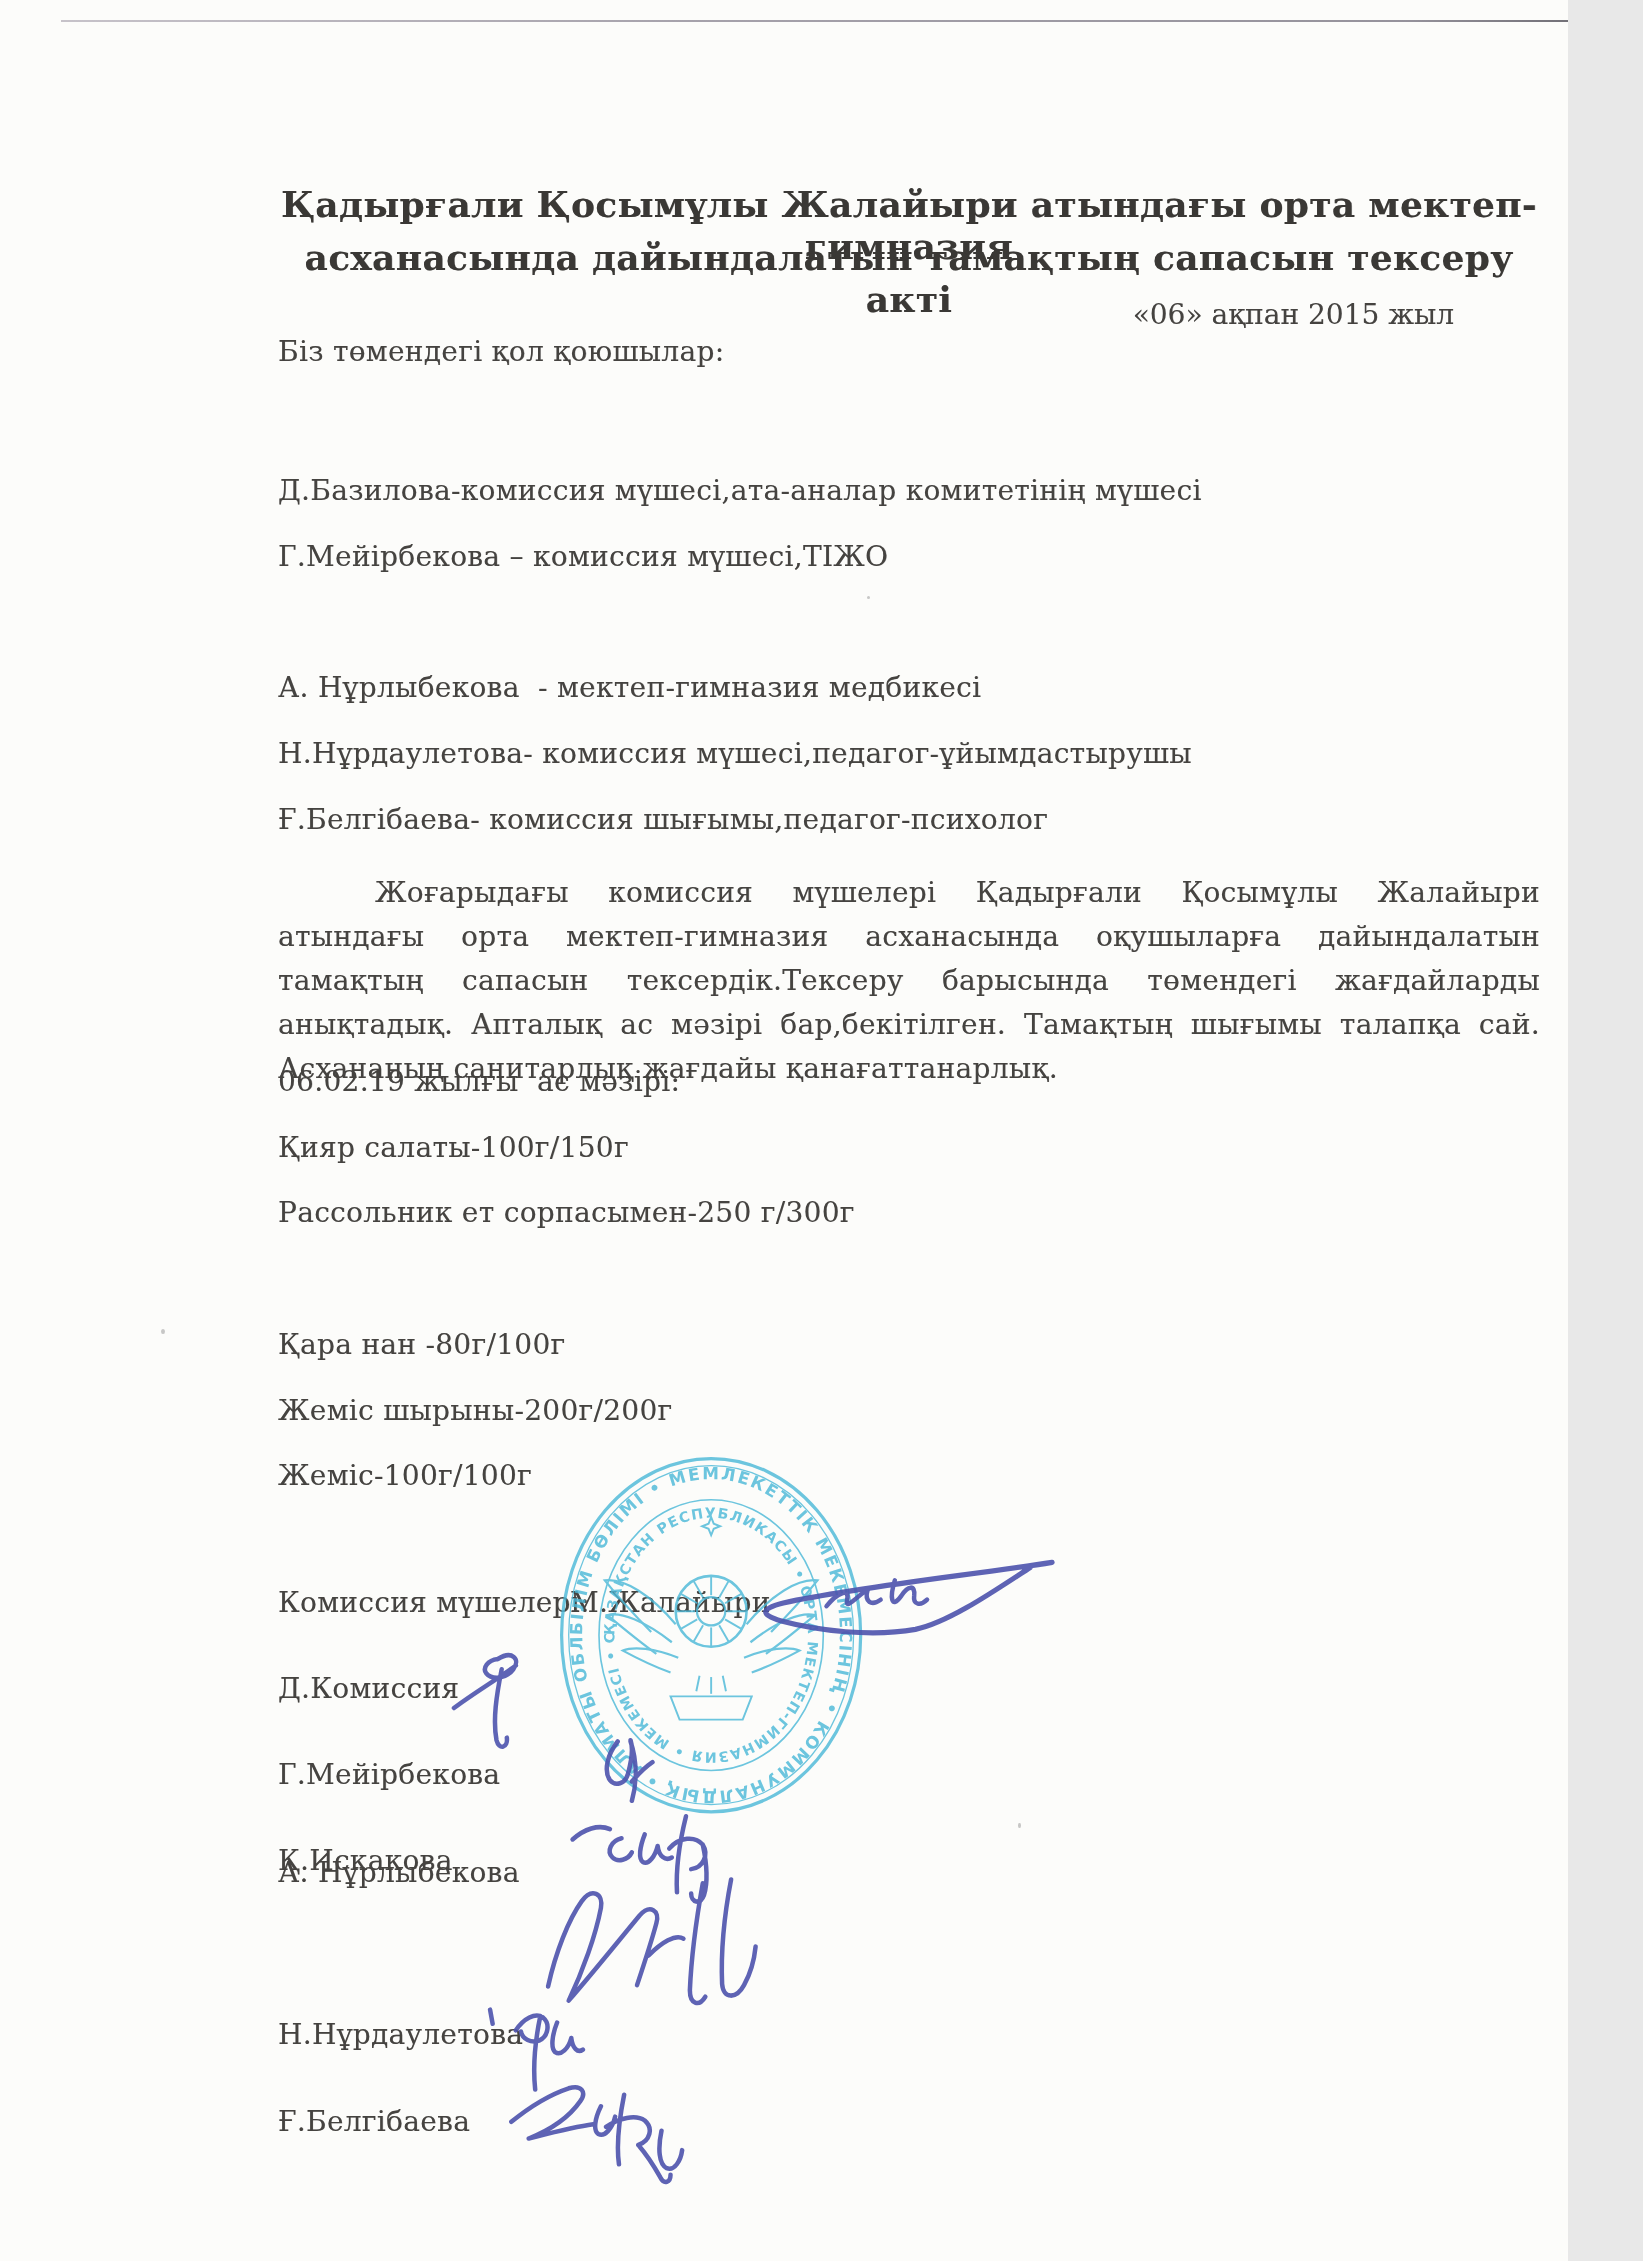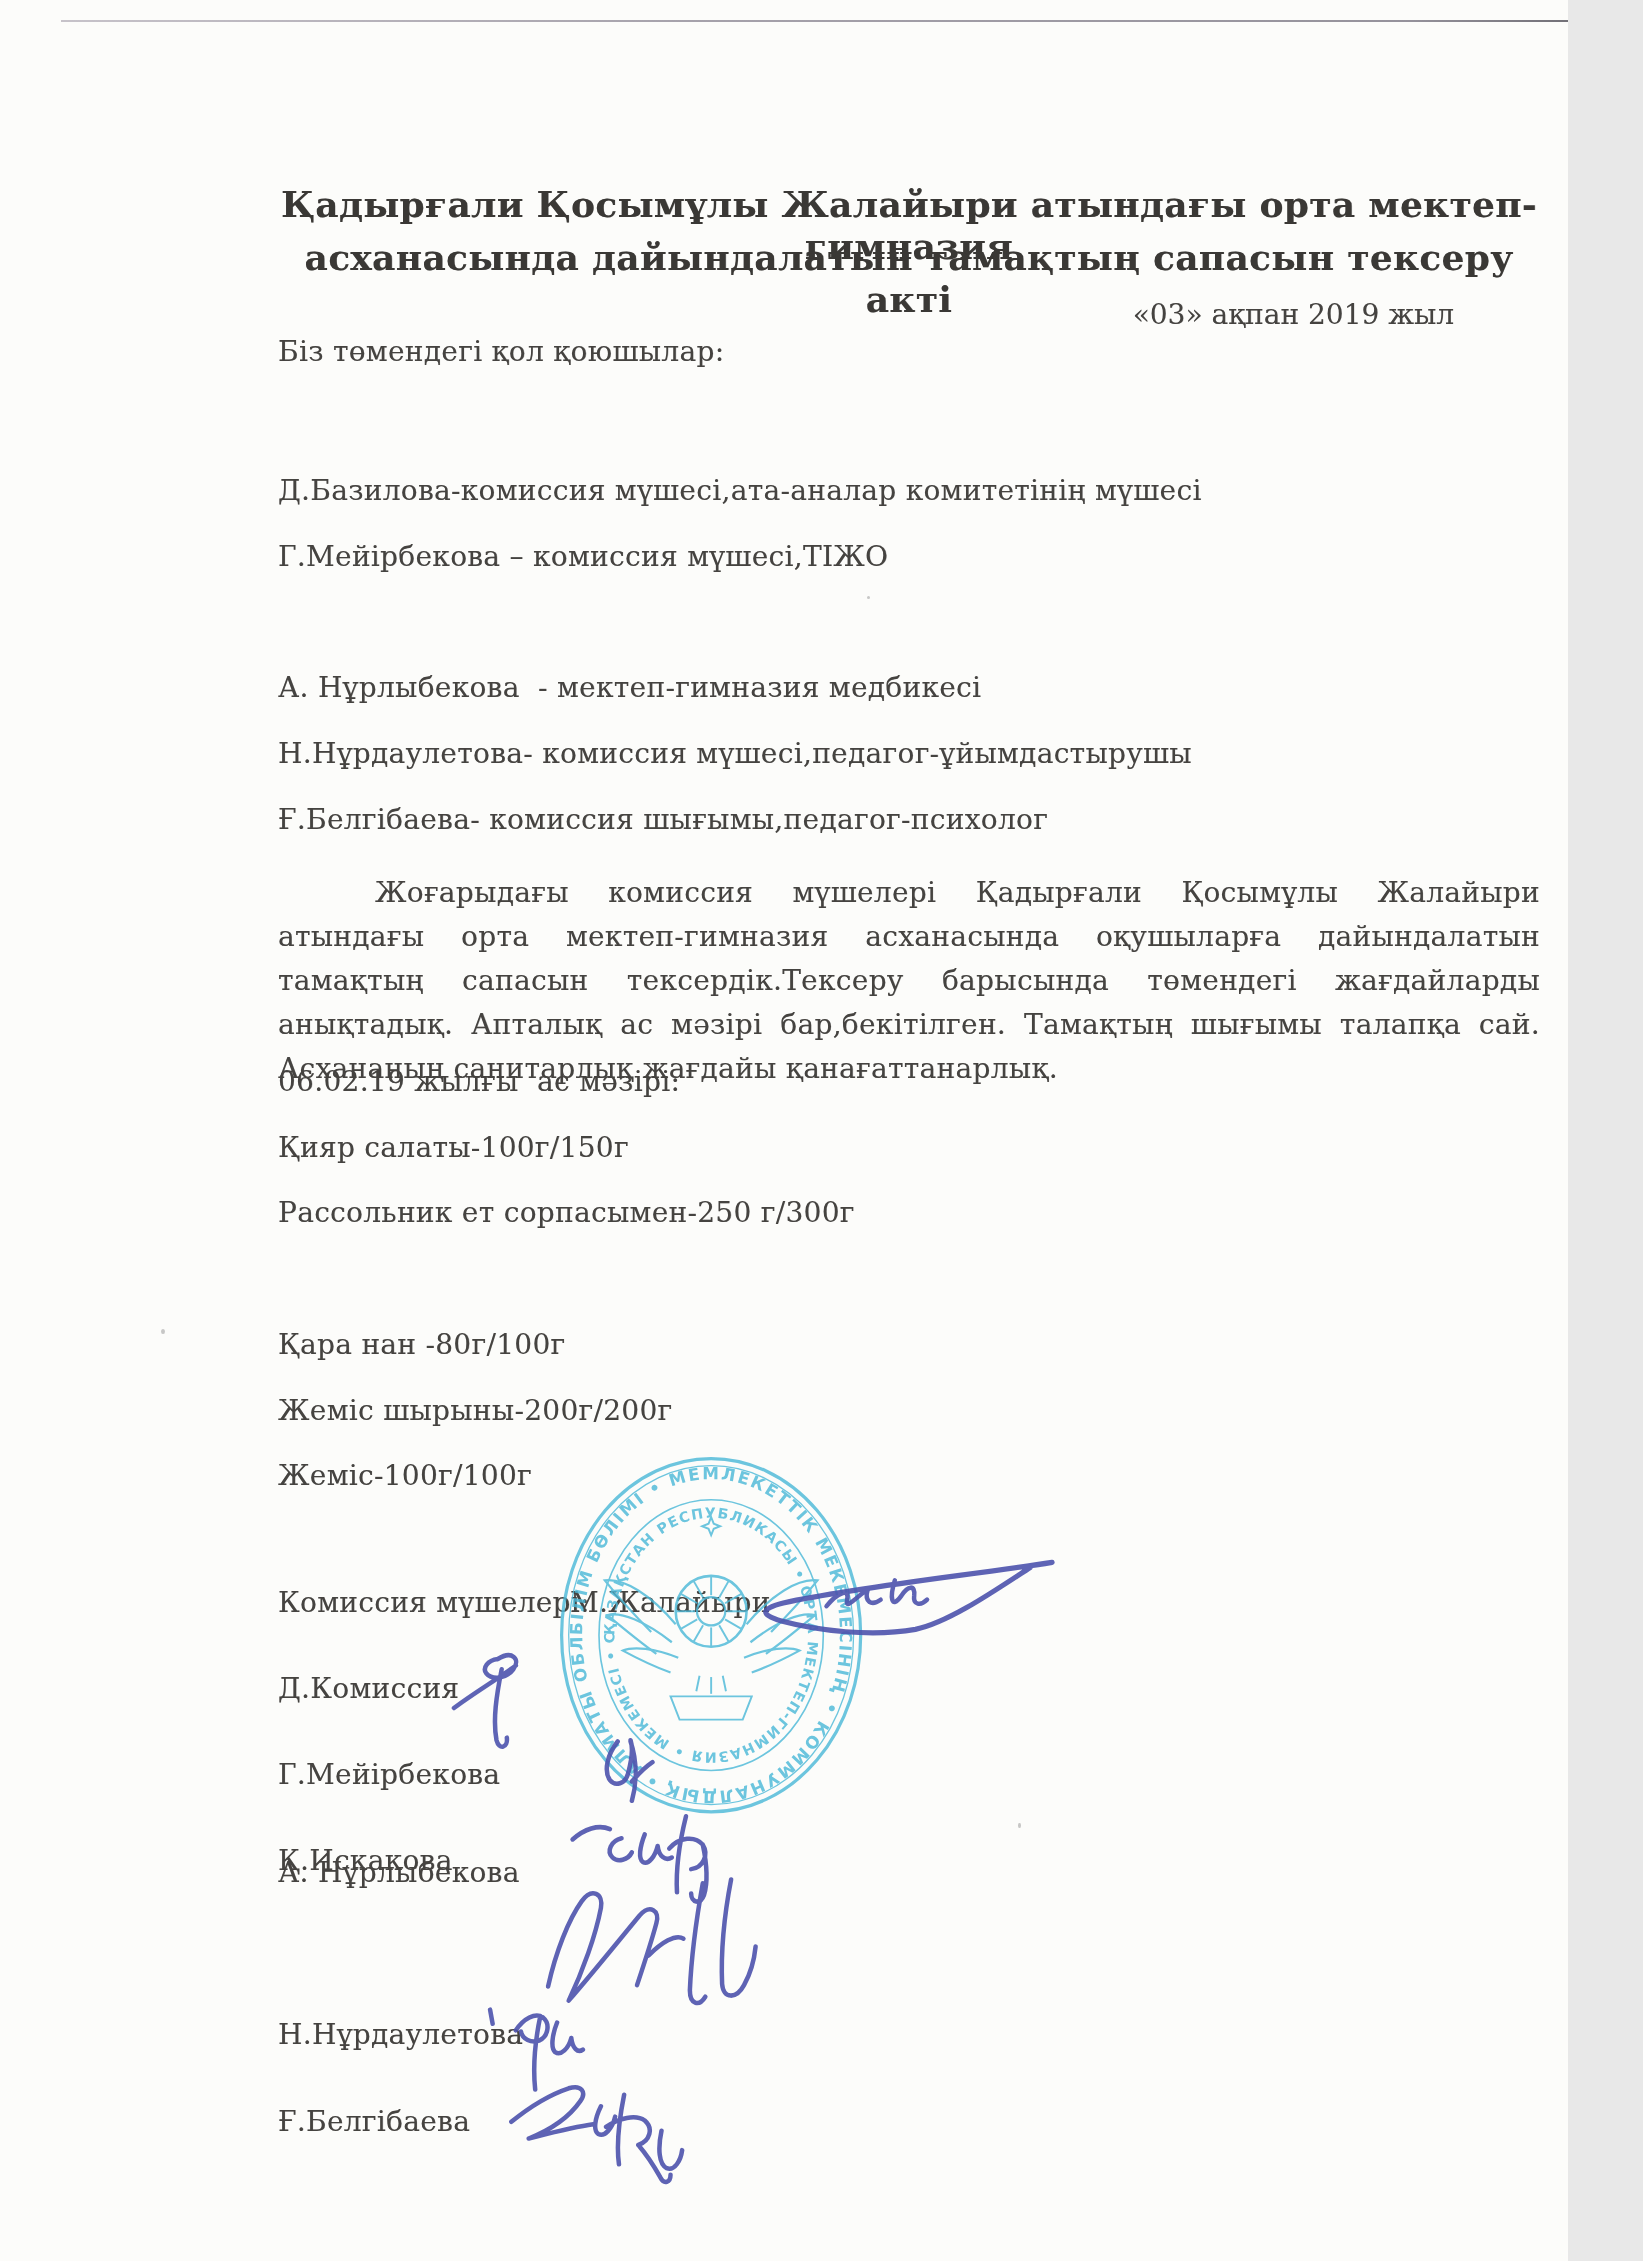--- a/index.html
+++ b/index.html
@@ -76,21 +76,21 @@
 
   <div class="scan-line"></div>
   <div class="scan-blob"></div>
   <div class="speck" style="left:867px;top:596px;width:3.2px;height:3.2px"></div>
   <div class="speck" style="left:1070px;top:1027px;width:3.2px;height:3.2px"></div>
   <div class="speck" style="left:161px;top:1329px;width:3.9px;height:5.2px"></div>
   <div class="speck" style="left:1018px;top:1823px;width:2.6px;height:4.5px"></div>
 
   <div class="title" style="top:183px">Қадырғали Қосымұлы Жалайыри атындағы  орта мектеп-гимназия</div>
   <div class="title" style="top:236px">асханасында дайындалатын тамақтың сапасын тексеру акті</div>
-  <div class="date" style="top:298px">«03» ақпан 2019 жыл</div>
+  <div class="date" style="top:298px">«06» ақпан 2015 жыл</div>
 
   <div class="txt" style="top:335px">Біз төмендегі қол қоюшылар:</div>
   <div class="txt" style="top:474px">Д.Базилова-комиссия мүшесі,ата-аналар комитетінің мүшесі</div>
   <div class="txt" style="top:540px">Г.Мейірбекова – комиссия мүшесі,ТІЖО</div>
   <div class="txt" style="top:671px">А. Нұрлыбекова  - мектеп-гимназия медбикесі</div>
   <div class="txt" style="top:737px">Н.Нұрдаулетова- комиссия мүшесі,педагог-ұйымдастырушы</div>
   <div class="txt" style="top:803px">Ғ.Белгібаева- комиссия шығымы,педагог-психолог</div>
 
   <div class="paragraph">Жоғарыдағы комиссия мүшелері Қадырғали Қосымұлы Жалайыри атындағы   орта мектеп-гимназия асханасында оқушыларға дайындалатын тамақтың сапасын тексердік.Тексеру барысында  төмендегі жағдайларды анықтадық. Апталық ас мәзірі бар,бекітілген. Тамақтың шығымы талапқа сай. Асхананың санитарлық жағдайы қанағаттанарлық.</div>
 

